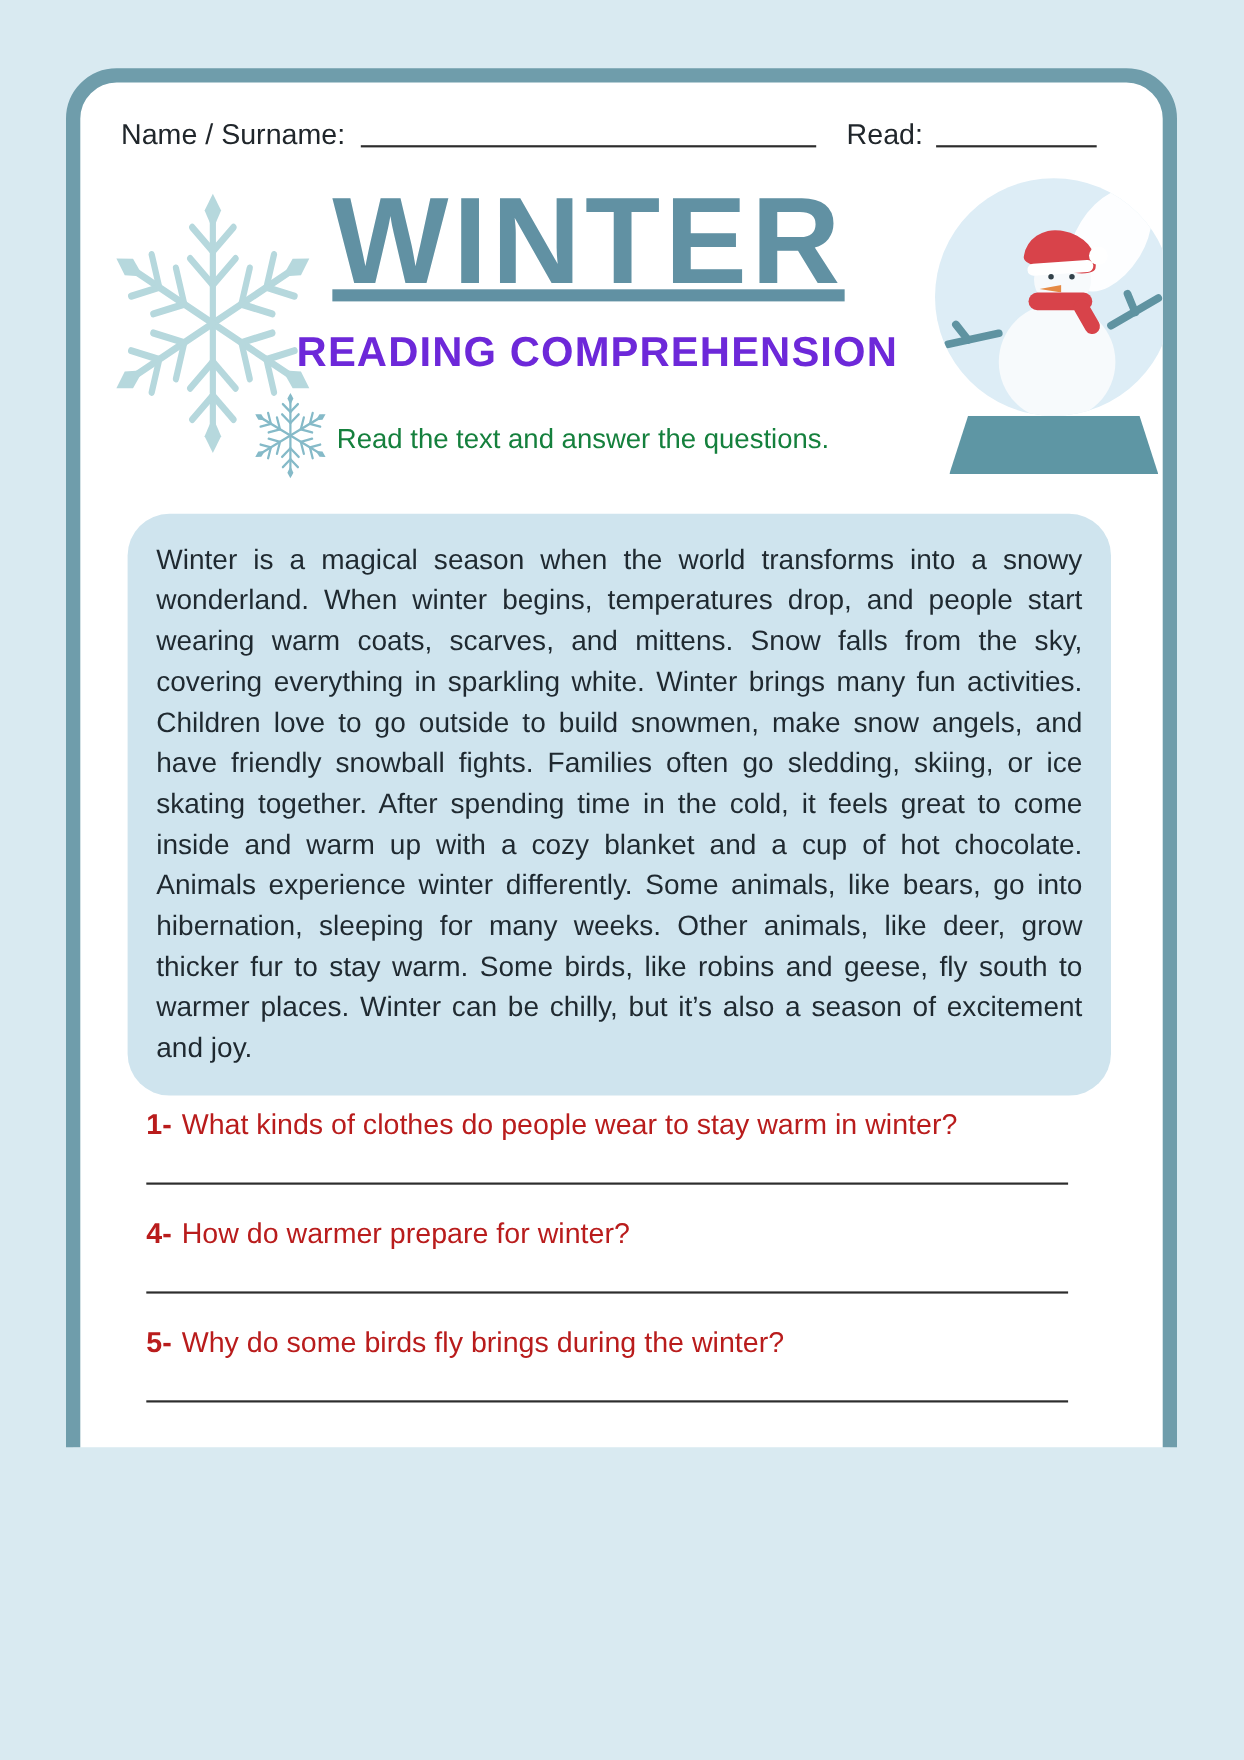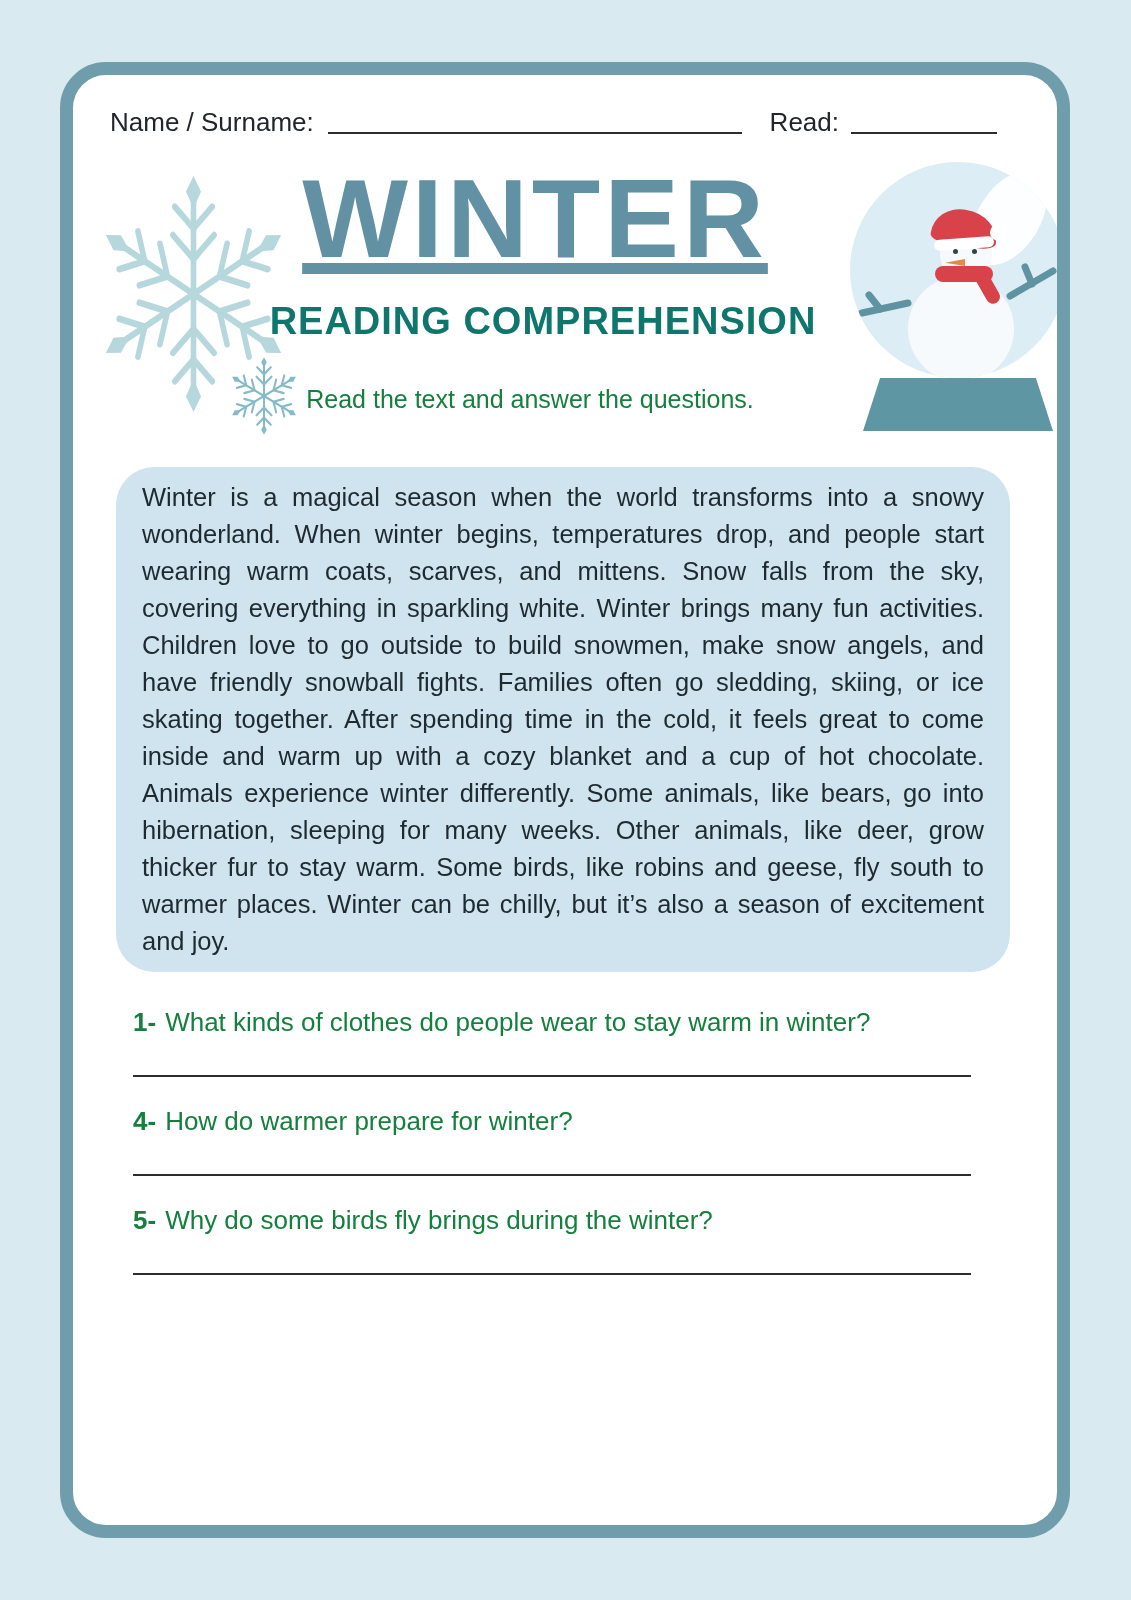--- a/index.html
+++ b/index.html
@@ -1,35 +1,35 @@
 <!DOCTYPE html>
 <html><head>
 <meta charset="utf-8">
 <style>
   html,body{margin:0;padding:0;background:#d9eaf1;}
-  .page{position:relative;width:1131px;height:1600px;background:#d9eaf1;overflow:hidden;
+  .page{position:relative;width:1131px;height:1316px;background:#d9eaf1;overflow:hidden;
         font-family:"Liberation Sans",sans-serif;color:#1f2930;}
   .card{position:absolute;left:60px;top:62px;width:1010px;height:1476px;box-sizing:border-box;
         background:#ffffff;border:13px solid #6f9dab;border-radius:46px;overflow:hidden;}
 
   
   .name-row{position:absolute;left:37px;right:60px;top:27px;display:flex;align-items:flex-end;
             font-size:26px;font-weight:500;color:#20262b;}
   .fill-line{border-bottom:2.5px solid #2d2d2d;}
   .name-line{flex:1;margin:0 28px 4px 14px;height:30px;}
   .date-line{width:146px;margin:0 0 4px 12px;height:30px;}
 
   
   .flake{position:absolute;}
   .flake-lg{left:8px;top:88px;width:225px;height:262px;color:#b6d8dd;}
   .flake-sm{left:150px;top:278px;width:82px;height:86px;color:#85bac8;}
   .title{position:absolute;left:0;right:60px;top:88px;text-align:center;line-height:1;
          font-size:112px;font-weight:bold;letter-spacing:4px;color:#6191a3;text-decoration:underline;}
   .subtitle{position:absolute;left:0;right:44px;top:226px;text-align:center;line-height:1.1;
-            font-size:38px;font-weight:bold;letter-spacing:1px;color:#0f766e;}
+            font-size:38px;font-weight:bold;letter-spacing:1px;color:#6d28d9;}
   .instruction{position:absolute;left:0;right:70px;top:310px;text-align:center;
                font-size:25px;color:#15803d;}
 
   
   .globe-base{position:absolute;left:790px;top:303px;width:190px;height:53px;background:#5e96a4;
               clip-path:polygon(9% 0,91% 0,100% 100%,0 100%);}
   .globe{position:absolute;left:777px;top:87px;width:216px;height:216px;border-radius:50%;
          background:#ddedf6;overflow:hidden;}
   .globe .highlight{position:absolute;left:128px;top:4px;width:62px;height:104px;background:#ffffff;
                     opacity:.92;border-radius:50%;transform:rotate(32deg);}
@@ -44,27 +44,27 @@
   .eye{position:absolute;width:5px;height:5px;border-radius:50%;background:#33424a;top:87px;}
   .eye-l{left:103px;} .eye-r{left:122px;}
   .nose{position:absolute;left:95px;top:96px;width:20px;height:9px;background:#e58a44;
         clip-path:polygon(100% 12%,100% 88%,0 52%);}
   .scarf{position:absolute;left:85px;top:104px;width:58px;height:16px;background:#d8434a;border-radius:8px;}
   .scarf-tail{position:absolute;left:131px;top:109px;width:14px;height:34px;background:#d8434a;
               border-radius:7px;transform:rotate(-30deg);}
 
   
   .passage{position:absolute;left:43px;top:392px;width:894px;box-sizing:border-box;
-           background:#cfe4ee;border-radius:38px;padding:12px 26px;
+           background:#cfe4ee;border-radius:38px;padding:24px 26px;
            font-size:25.5px;line-height:37px;text-align:justify;color:#1f2930;}
 
   
   .questions{position:absolute;left:60px;top:930px;width:838px;}
   .q{margin-bottom:27px;}
-  .q p{margin:0;font-size:26px;line-height:34px;color:#15803d;}
+  .q p{margin:0;font-size:26px;line-height:34px;color:#b91c1c;}
   .q b{font-weight:bold;margin-right:9px;}
   .answer-line{margin-top:36px;border-bottom:2.5px solid #2d2d2d;height:0;}
 </style>
 </head>
 <body>
 
 <div class="page">
   <div class="card">
 
     <div class="name-row">

